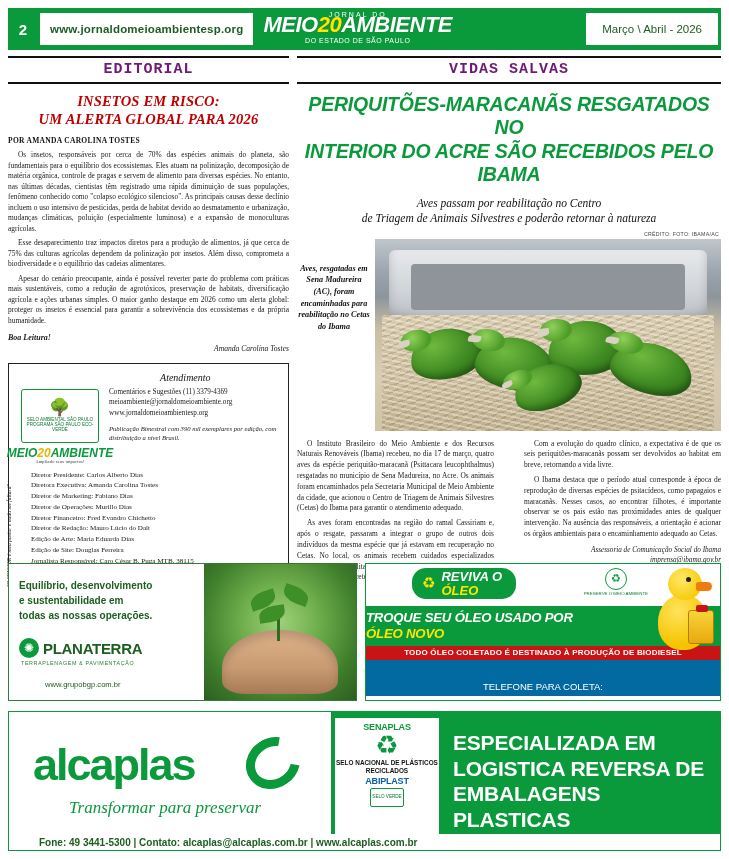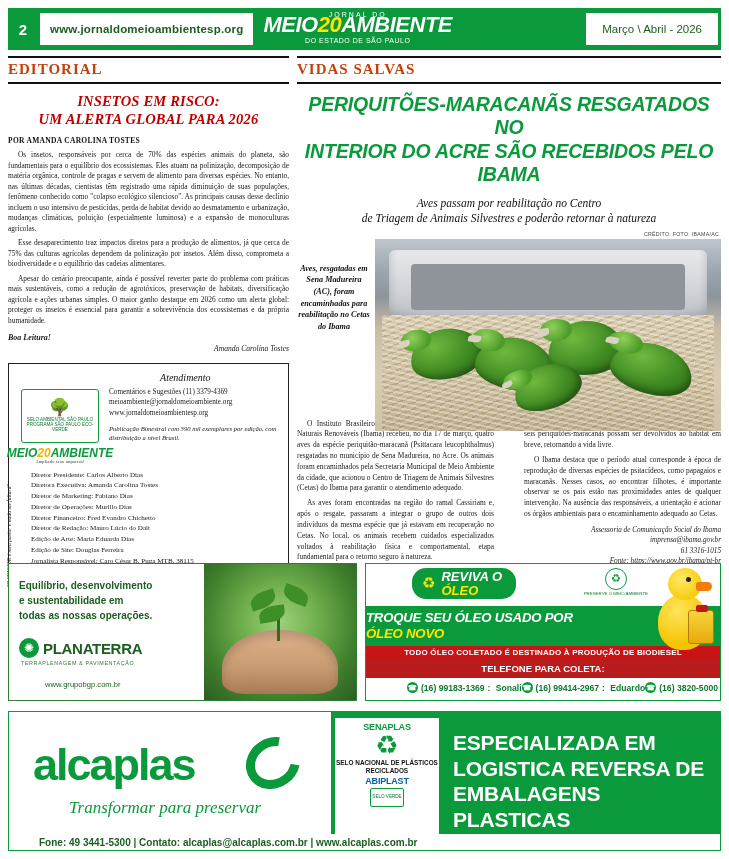--- a/index.html
+++ b/index.html
@@ -60,23 +60,23 @@
     font-family: "Liberation Sans", sans-serif; font-size: 11.5px; color: #1b5e20; font-weight: normal;
     white-space: nowrap;
   }
 
   
   .left-col { position: absolute; left: 8px; top: 56px; width: 281px; }
   .right-col { position: absolute; left: 297px; top: 56px; width: 424px; }
 
   .sec-head {
     border-top: 2px solid #111; border-bottom: 2px solid #111;
-    padding: 3px 0 4px;
-    font-family: Liberation Serif, serif; font-weight: bold; font-size: 15px;
-    letter-spacing: 1px; color: #c2410c;
+    text-align: center; padding: 3px 0 4px;
+    font-family: Liberation Mono, monospace; font-weight: bold; font-size: 15px;
+    letter-spacing: 1px; color: #701a75;
   }
 
   .edi-title {
     text-align: center; margin: 8px 0 0; color: #c00000;
     font-family: "Liberation Serif", serif; font-weight: bold; font-style: italic;
     font-size: 14.5px; line-height: 1.25; letter-spacing: .2px;
   }
   .byline {
     margin-top: 8px; font-family: "Liberation Serif", serif; font-size: 7.5px;
     font-weight: bold; letter-spacing: .3px; color: #111;
@@ -139,21 +139,21 @@
   .vs-sub {
     margin-top: 9px; text-align: center; color: #111;
     font-family: "Liberation Serif", serif; font-style: italic; font-size: 11.5px; line-height: 1.35;
   }
   .credit {
     text-align: right; font-family: "Liberation Sans", sans-serif; font-size: 5.2px;
     letter-spacing: .3px; color: #444; margin: 4px 2px 2px 0;
   }
 
   
-  .photo-wrap { position: relative; width: 424px; height: 172px; }
+  .photo-wrap { position: relative; width: 424px; height: 192px; }
   .photo {
     position: absolute; left: 78px; top: 0; width: 346px; height: 192px;
     background: linear-gradient(180deg, #bfc6cc 0%, #9aa4ad 18%, #8d959c 30%, #c9bda4 47%, #d8cdb4 70%, #cfc3a8 100%);
     overflow: hidden;
   }
   .tub {
     position: absolute; left: 4%; top: 6%; width: 92%; height: 40%;
     background: linear-gradient(180deg,#e7e9ec 0%, #cfd3d7 55%, #b2b7bc 100%);
     border-radius: 6px 6px 30% 30%/6px 6px 14% 14%;
     box-shadow: inset 0 -6px 10px rgba(0,0,0,.18);
@@ -305,23 +305,23 @@
   .oleo-h1 {
     font-family: "Liberation Sans", sans-serif; font-weight: bold; font-style: italic;
     color: #ffffff; font-size: 13.2px; line-height: 1.18; letter-spacing: -.2px;
   }
   .oleo-h1 .yel { color: #ffe600; }
   .oleo-bar {
     background: #c81414; color: #ffffff; text-align: center; padding: 2px 0 3px;
     font-family: "Liberation Sans", sans-serif; font-weight: bold; font-size: 8px; letter-spacing: .2px;
   }
   .oleo-tel {
-    background: #b91c1c; color: #ffffff; text-align: center;
-    font-family: "Liberation Sans", sans-serif; font-weight: bold; font-size: 9.5px;
-    padding: 3px 0 4px;
+    background: #0369a1; color: #ffffff; text-align: center;
+    font-family: "Liberation Sans", sans-serif; font-weight: normal; font-size: 9.5px;
+    padding: 21px 0 4px;
   }
   .oleo-phones {
     background: #ffffff; display: flex; align-items: center; justify-content: flex-end;
     padding: 4px 2px 5px; font-family: "Liberation Sans", sans-serif; font-weight: bold;
     font-size: 8.6px; color: #0a7a30;
   }
   .ph { display: flex; align-items: center; gap: 3px; white-space: nowrap; }
   .ph-ico {
     width: 11px; height: 11px; border-radius: 50%; background: #0a9a3c; color: #fff;
     font-size: 7px; display: flex; align-items: center; justify-content: center;

